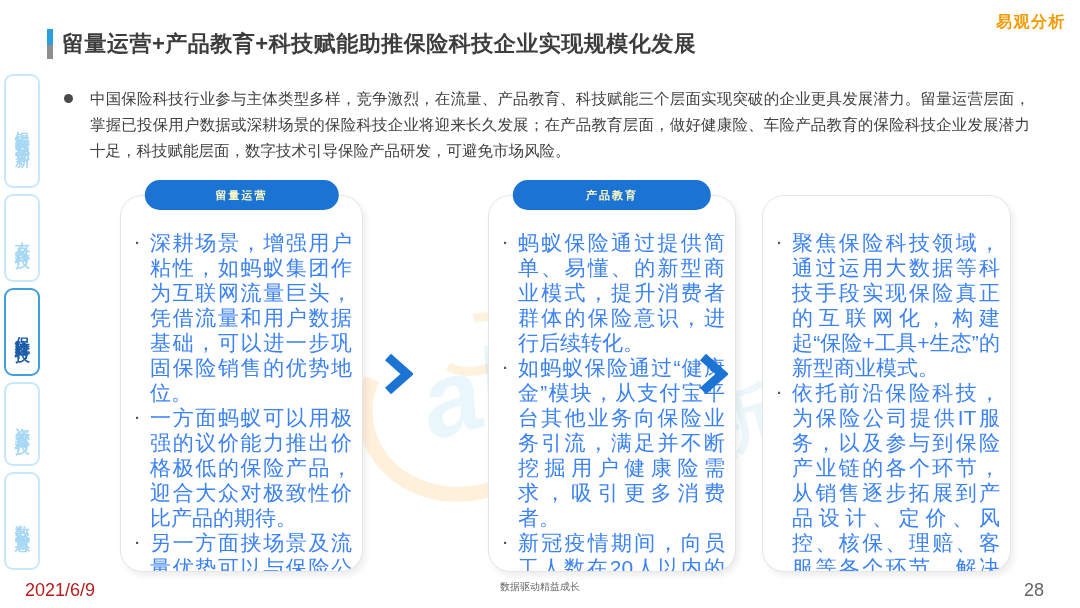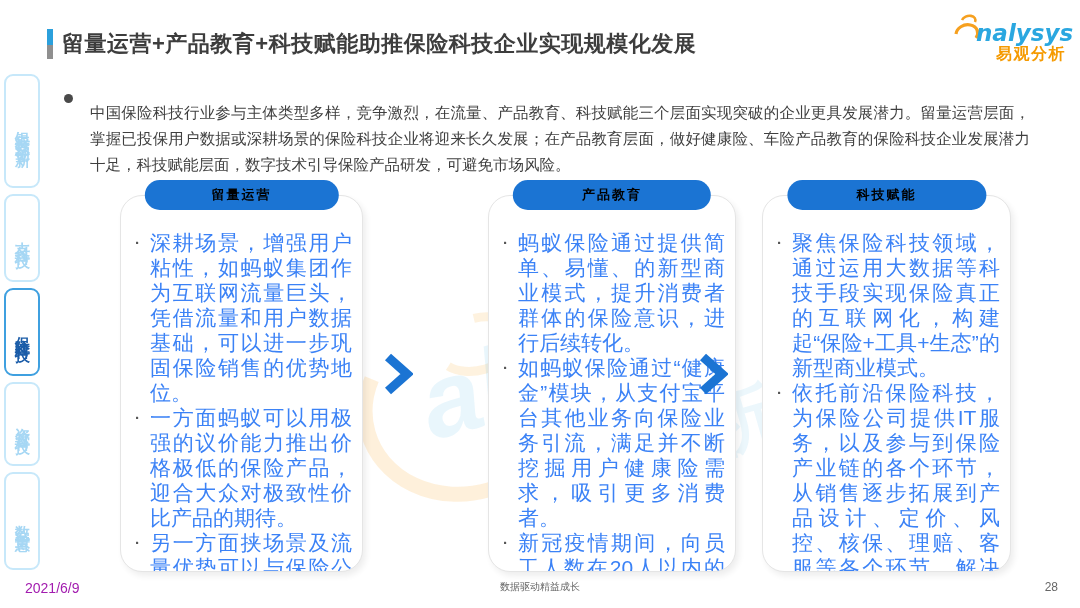--- a/index.html
+++ b/index.html
@@ -24,69 +24,60 @@
   
   .side-tab{position:absolute;left:4px;width:36px;box-sizing:border-box;
     border:2px solid #C7E8FA;border-radius:9px;color:#A6D7F4;font-size:15px;font-weight:bold;
     writing-mode:vertical-lr;text-orientation:upright;letter-spacing:4px;
     display:flex;align-items:center;justify-content:center;background:#fff;z-index:2;}
   .side-tab.active{border-color:#3FA0E0;color:#1A5CA8;}
   
   .intro{position:absolute;left:64px;top:86px;width:966px;display:flex;z-index:2;}
   .intro-dot{width:26px;flex:0 0 26px;padding-top:8px;}
   .intro-dot span{display:block;width:9px;height:9px;border-radius:50%;background:#4a4a4a;}
-  .intro-text{flex:1;font-size:15.5px;line-height:26px;color:#3f3f3f;text-align:justify;margin-top:14px;}
+  .intro-text{flex:1;font-size:15.5px;line-height:26px;color:#3f3f3f;text-align:justify;}
   
   .col{position:absolute;top:180px;height:378px;z-index:2;}
   .col1{left:120px;width:243px;}
   .col2{left:441px;width:248px;margin-left:47px;}
   .col3{left:762px;width:249px;}
   .pill{position:absolute;top:0;left:50%;transform:translateX(-50%);width:80%;height:30px;
-    background:#1B74D3;border-radius:17px;color:#000000;font-weight:bold;font-size:13px;
+    background:#1B74D3;border-radius:17px;color:#fef9c3;font-weight:bold;font-size:11px;
     display:flex;align-items:center;justify-content:center;letter-spacing:2px;z-index:3;}
   .card{position:absolute;top:15px;left:0;right:0;height:341px;background:#fff;
     border:1px solid #E5E5E5;border-radius:22px;box-shadow:3px 4px 6px rgba(0,0,0,0.07);
     padding:34px 10px 0 14px;box-sizing:content-box;overflow:hidden;}
   .cb{display:flex;}
   .cb-dot{flex:0 0 15px;color:#555;font-size:15px;line-height:25px;font-weight:bold;}
   .cb-text{flex:1;font-size:21px;line-height:25px;color:#3b82f6;text-align:justify;}
   
   .arrow{position:absolute;top:352px;width:30px;height:44px;z-index:2;}
   .arrow1{left:383px;}
   .arrow2{left:698px;}
   
-  .footer-date{position:absolute;left:25px;top:580px;font-size:14px;color:#a21caf;z-index:2;}
+  .footer-date{position:absolute;left:25px;top:580px;font-size:18px;color:#b91c1c;z-index:2;}
   .footer-slogan{position:absolute;left:0;right:0;top:580px;text-align:center;font-size:10px;color:#666;z-index:2;}
-  .footer-page{position:absolute;right:22px;top:580px;font-size:12px;color:#666;z-index:2;text-align:center;}
+  .footer-page{position:absolute;right:36px;top:580px;font-size:18px;color:#666;z-index:2;text-align:center;}
 </style>
 </head>
 <body>
 
 <div class="watermark">
   <svg width="460" height="300" viewBox="0 0 460 300">
     <ellipse cx="120" cy="150" rx="100" ry="88" fill="none" stroke="#F6A01F" stroke-opacity="0.16" stroke-width="15" stroke-dasharray="350 240"></ellipse>
     <ellipse cx="150" cy="95" rx="40" ry="26" fill="none" stroke="#F6A01F" stroke-opacity="0.14" stroke-width="9" stroke-dasharray="90 70"></ellipse>
     <text x="80" y="175" font-size="105" font-style="italic" font-weight="bold" fill="#2AA7E0" fill-opacity="0.10">alysys</text>
     <text x="130" y="265" font-size="72" font-weight="bold" fill="#2AA7E0" fill-opacity="0.09">易观分析</text>
   </svg>
 </div>
 
 <div class="title-accent"></div>
 <div class="page-title">留量运营+产品教育+科技赋能助推保险科技企业实现规模化发展</div>
 
 <div class="logo">
-  <div class="logo-row">
-    <span>
-      <svg width="34" height="28" viewBox="0 0 34 28">
-        <path d="M8 22 a 11 9 -15 1 1 20 4" fill="none" stroke="#F6A01F" stroke-width="3.2"></path>
-        <path d="M14 8 a 7 5 -15 1 1 13 2" fill="none" stroke="#F6A01F" stroke-width="2.6"></path>
-      </svg>
-    </span>
-    <span class="logo-en">nalysys</span>
-  </div>
   <div class="logo-cn">易观分析</div>
 </div>
 
 <div class="side-tab" style="top:74px;height:114px;">
   <span>银行数字创新</span>
 </div>
 <div class="side-tab" style="top:194px;height:88px;">
   <span>支付科技</span>
 </div>
 <div class="side-tab active" style="top:288px;height:88px;">
@@ -148,21 +139,20 @@
   </div>
 </div>
 
 <div class="arrow arrow2">
   <svg width="30" height="44" viewBox="0 0 30 44">
     <polyline points="5,5 24,22 5,39" fill="none" stroke="#1B74D3" stroke-width="9" stroke-linecap="butt" stroke-linejoin="miter"></polyline>
   </svg>
 </div>
 
 <div class="col col3">
-  <div class="pill">科技赋能</div>
   <div class="card">
     <div class="cb">
       <span class="cb-dot">·</span>
       <span class="cb-text">聚焦保险科技领域，通过运用大数据等科技手段实现保险真正的互联网化，构建起“保险+工具+生态”的新型商业模式。</span>
     </div>
     <div class="cb">
       <span class="cb-dot">·</span>
       <span class="cb-text">依托前沿保险科技，为保险公司提供IT服务，以及参与到保险产业链的各个环节，从销售逐步拓展到产品设计、定价、风控、核保、理赔、客服等各个环节，解决了中小险企差异定价及风险控制难题。</span>
     </div>
   </div>

